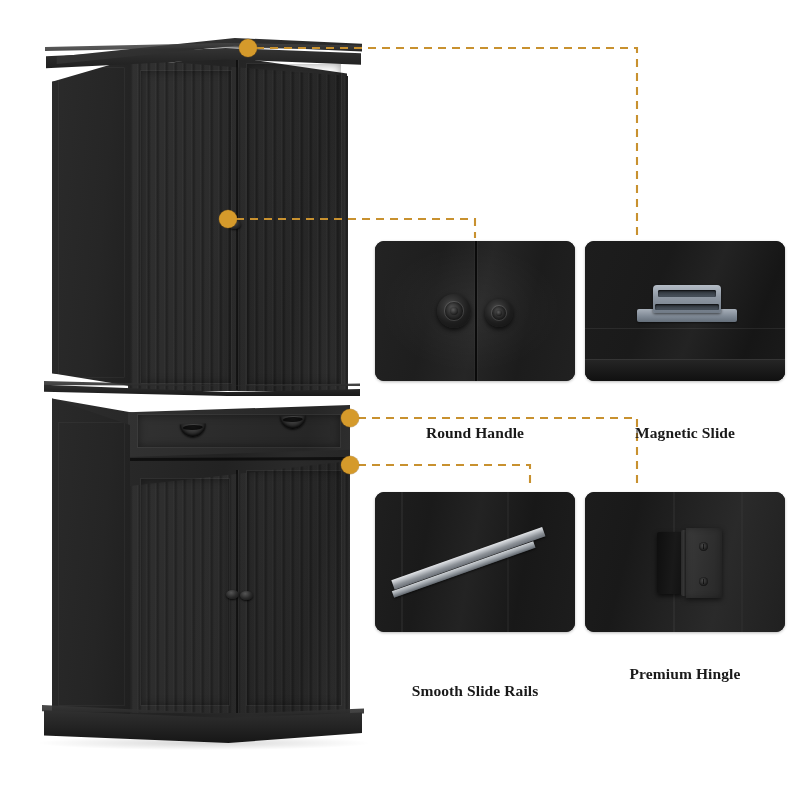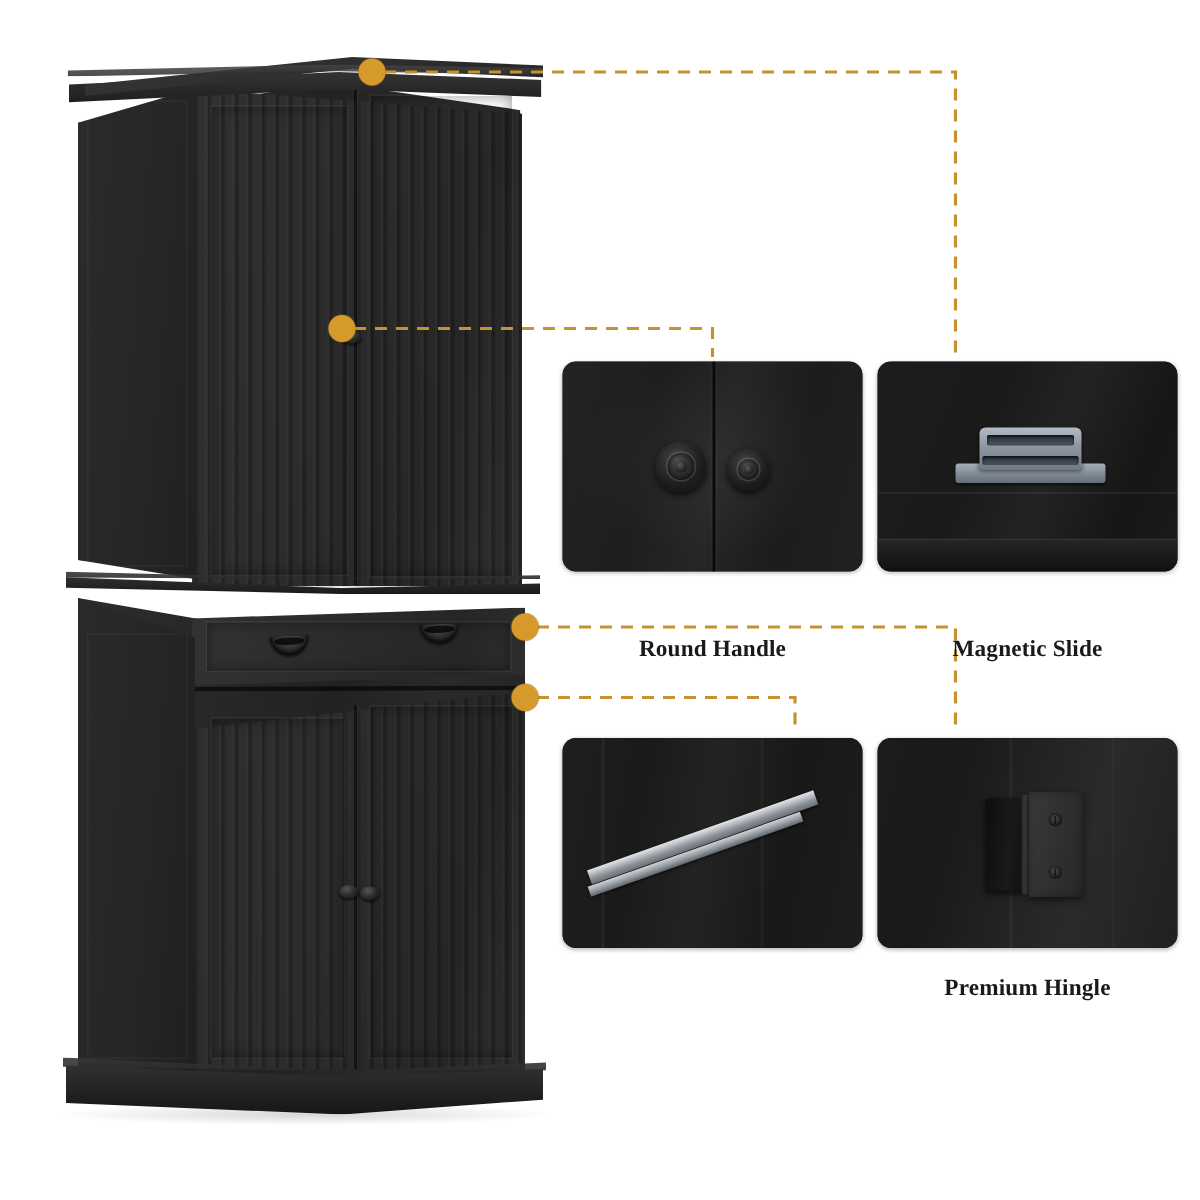--- a/index.html
+++ b/index.html
@@ -576,26 +576,27 @@
 
   <div class="panel" style="left:375px; top:492px; width:200px; height:140px;">
     <div class="p-rail-bg"></div>
     <div class="p-rail-edge"></div>
     <div class="p-rail-edge2"></div>
     <div class="rail-bar" style="left:18px; top:88px; width:160px; height:10px;
                 transform: rotate(-19.5deg); transform-origin: left center;"></div>
     <div class="rail-bar2" style="left:18px; top:99px; width:150px; height:7px;
                 transform: rotate(-19.5deg); transform-origin: left center;"></div>
   </div>
+  <div class="panel-caption" style="left:375px; top:646px; width:200px;">Smooth Slide Rails</div>
 
   <div class="panel" style="left:585px; top:492px; width:200px; height:140px;">
     <div class="p-hinge-bg"></div>
     <div class="p-hinge-panelline" style="left:44%;"></div>
     <div class="p-hinge-panelline" style="left:78%; opacity:0.6;"></div>
     <div class="hinge-leaf-dark" style="left:72px; top:40px; width:26px; height:62px;"></div>
     <div class="hinge-knuckle" style="left:96px; top:38px; width:6px; height:66px;"></div>
     <div class="hinge-leaf-plate" style="left:101px; top:36px; width:36px; height:70px;"></div>
     <div class="hinge-screw" style="left:114px; top:50px;"></div>
     <div class="hinge-screw" style="left:114px; top:85px;"></div>
   </div>
-  <div class="panel-caption" style="left:585px; top:614px; width:200px;">Premium Hingle</div>
+  <div class="panel-caption" style="left:585px; top:629px; width:200px;">Premium Hingle</div>
 
 </div>
 
 </body></html>

